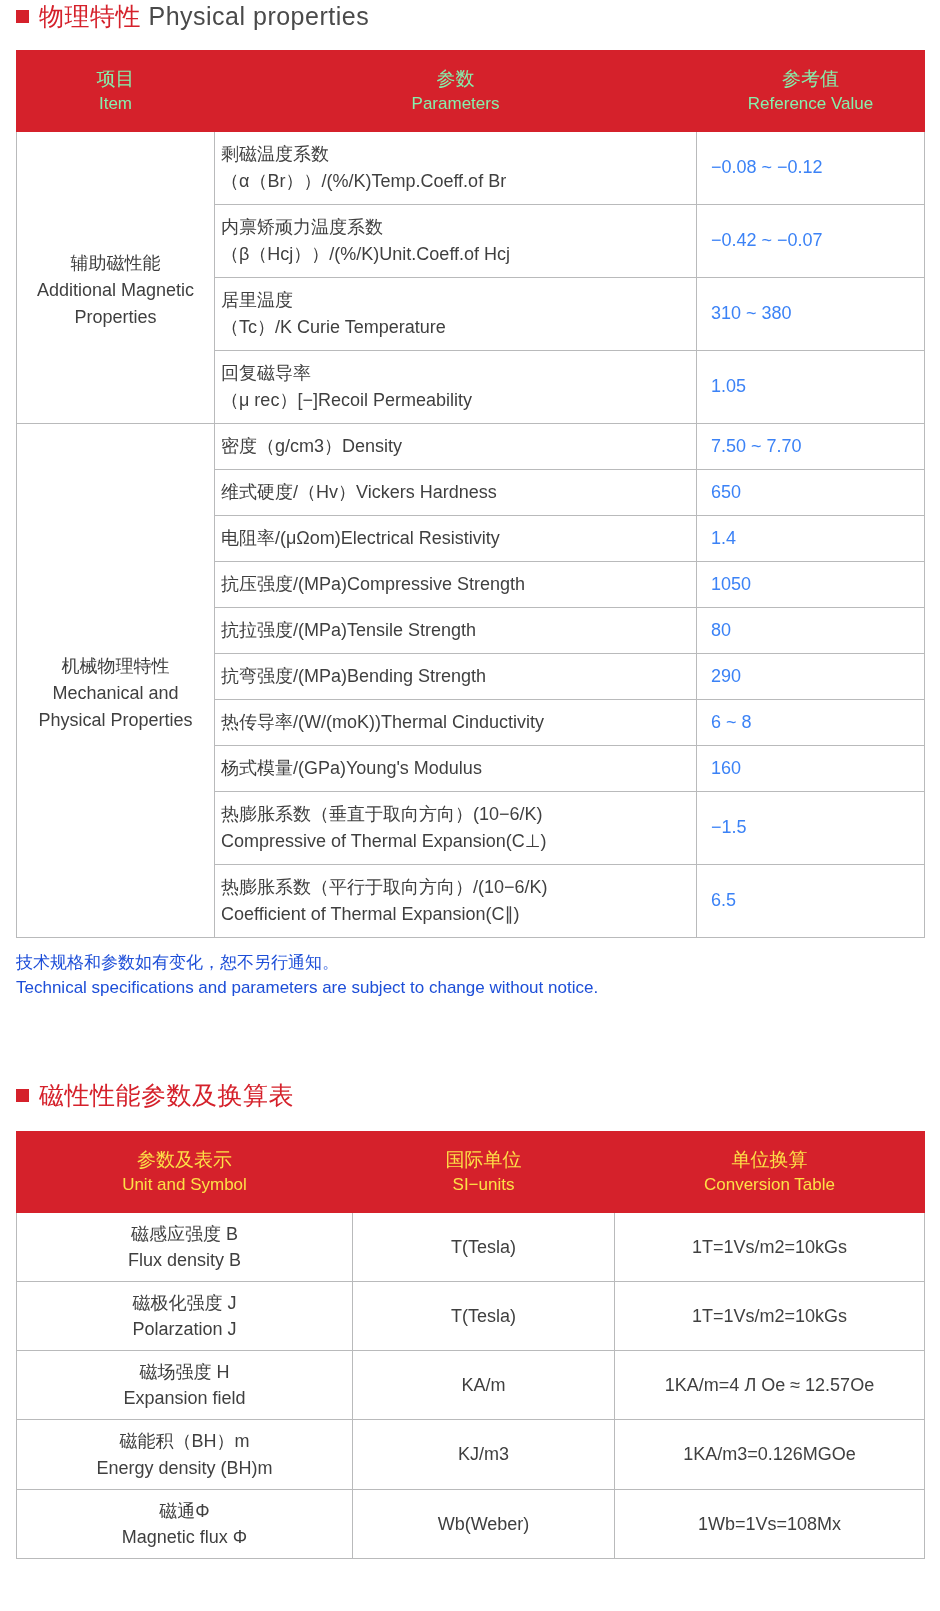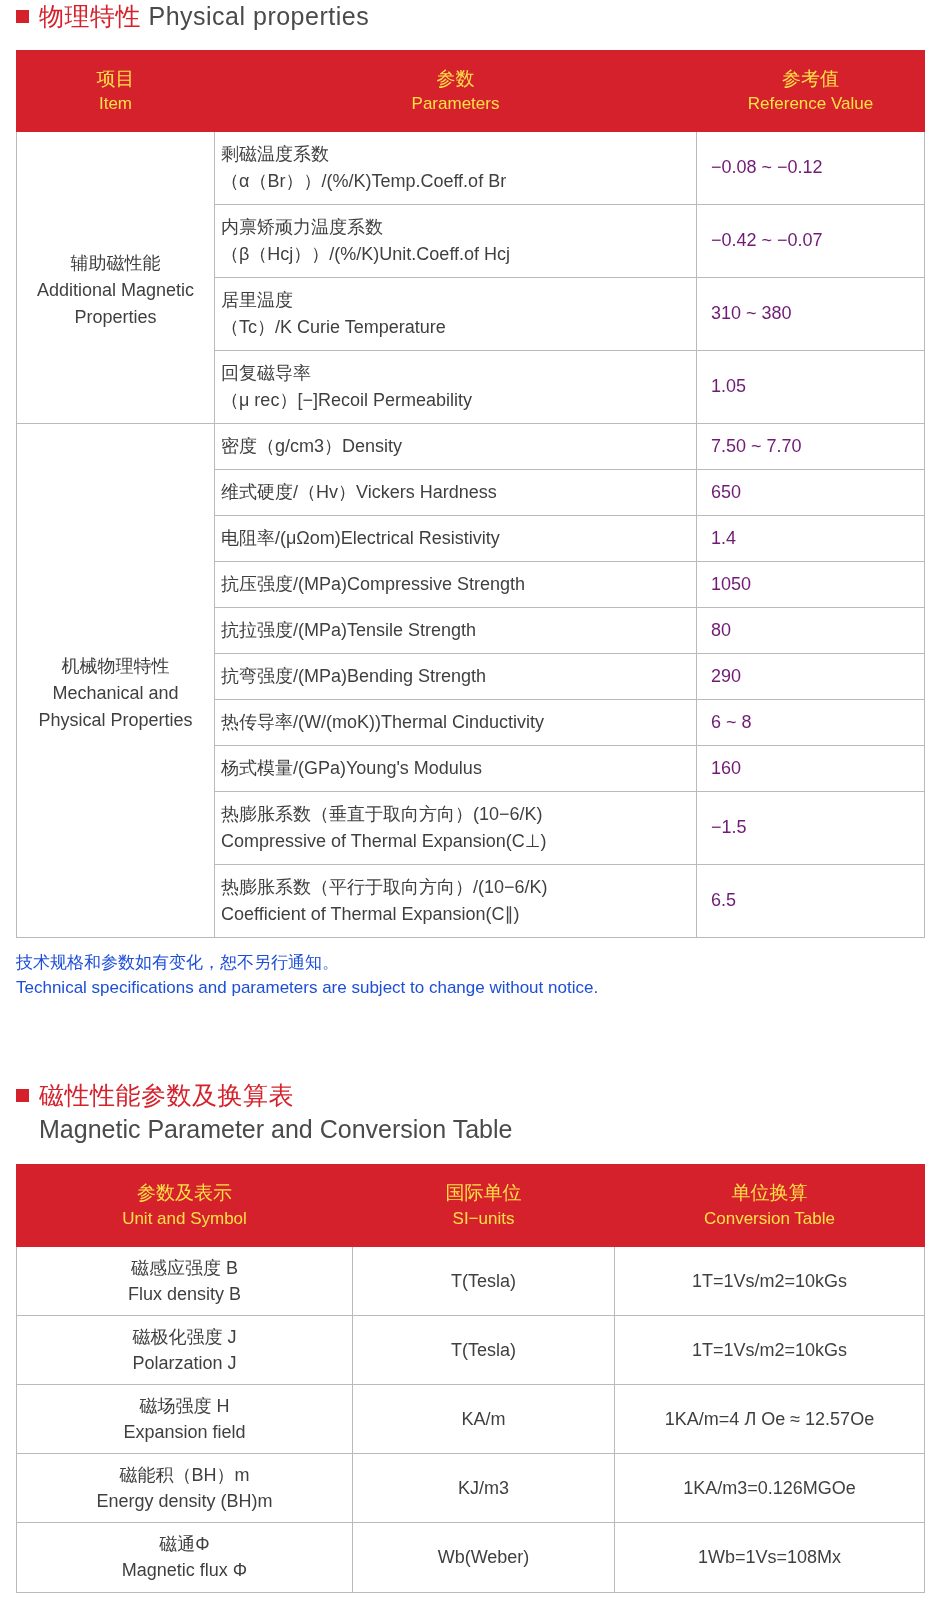--- a/index.html
+++ b/index.html
@@ -29,39 +29,39 @@
     margin-top: 10px;
   }
   .head-text-wrap { display: flex; flex-direction: column; }
   .head-line {
     font-size: 25px;
     color: #d5212b;
     letter-spacing: .5px;
     line-height: 1.35;
   }
   .head-line .en { color: #4a4a4a; }
-  .head-cn-only { color: #d5212b; }
+  .head-cn-only { color: #d5212b; text-align: right; }
   .head-en-only { color: #4a4a4a; font-size: 25px; line-height: 1.35; }
 
   
   table {
     border-collapse: collapse;
     table-layout: fixed;
   }
   .tbl1 {
     width: 908px;
     margin: 16px 16px 0 16px;
   }
   .tbl1 th, .tbl1 td {
     border: 1px solid #b9babb;
     vertical-align: middle;
   }
   .tbl1 thead th {
     background: #d5212b;
-    color: #fde047;
+    color: #86efac;
     border-color: #d5212b;
     font-weight: normal;
     padding: 14px 4px;
     text-align: center;
     font-size: 19px;
     line-height: 1.45;
   }
   .th-cn { display: block; font-size: 19px; }
   .th-en { display: block; font-size: 17px; }
 
@@ -76,21 +76,21 @@
   .grp-cell .en { font-size: 18px; display: block; }
 
   .param-cell {
     color: #3f3f3f;
     font-size: 18px;
     line-height: 1.5;
     padding: 9px 8px 9px 6px;
   }
   .param-cell .l1, .param-cell .l2 { display: block; }
   .val-cell {
-    color: #701a75;
+    color: #3b82f6;
     font-size: 18px;
     padding: 9px 8px 9px 14px;
     line-height: 1.4;
   }
 
   .note {
     margin: 12px 16px 0 16px;
     color: #1d4ed8;
     font-size: 17px;
     line-height: 1.5;
@@ -269,21 +269,20 @@
     <div>技术规格和参数如有变化，恕不另行通知。</div>
     <div>Technical specifications and parameters are subject to change without notice.</div>
   </div>
 
   <div class="spacer"></div>
 
   <div class="section-head">
     <div class="bullet"></div>
     <div class="head-text-wrap">
       <div class="head-line head-cn-only">磁性性能参数及换算表</div>
-      <div class="head-en-only">Magnetic Parameter and Conversion Table</div>
     </div>
   </div>
 
   <table class="tbl2">
     <colgroup>
       <col style="width:336px">
       <col style="width:262px">
       <col style="width:310px">
     </colgroup>
     <thead>

